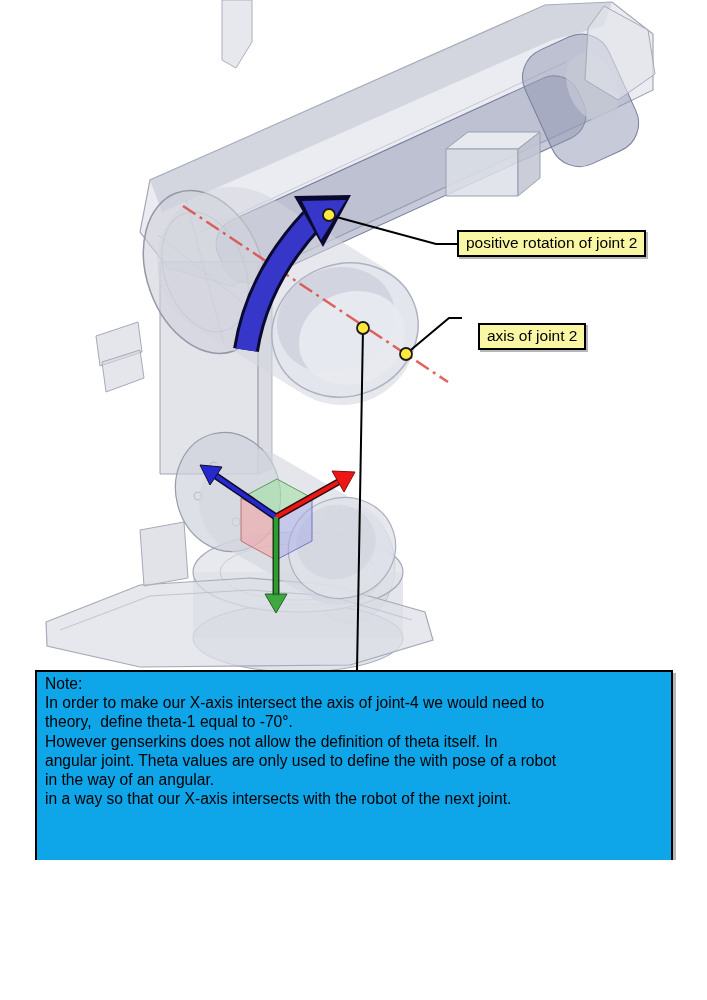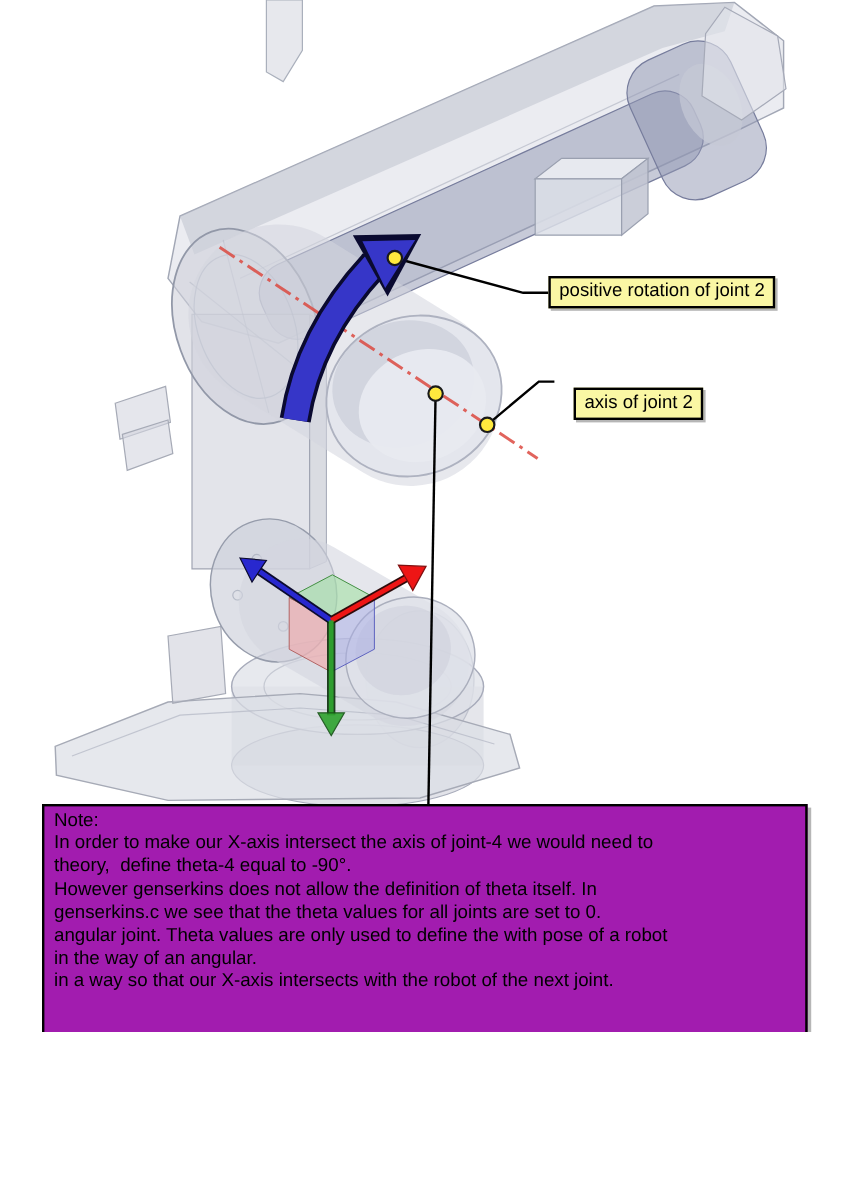--- a/index.html
+++ b/index.html
@@ -16,21 +16,21 @@
     font-size:15.5px;
     line-height:20px;
     white-space:nowrap;
     box-shadow:2px 2px 0 rgba(110,110,110,.5);
   }
   #callout-rotation{left:457px;top:230px;}
   #callout-axis{left:478px;top:306px;margin-top:17px;}
   .note-box{
     position:absolute;left:35px;top:670px;width:638px;height:235px;
     box-sizing:border-box;
-    background:#a21caf;
+    background:#0ea5e9;
     border:2px solid #000;
     padding:2px 6px 2px 8px;
     box-shadow:3px 3px 0 rgba(110,110,110,.5);
   }
   .note-line{
     font-size:15.6px;
     line-height:19.2px;
     white-space:pre;
   }
 </style>
@@ -132,21 +132,20 @@
     </g>
   </svg>
 
   <div class="callout" id="callout-rotation">positive rotation of joint 2</div>
 
   <div class="callout" id="callout-axis">axis of joint 2</div>
 
   <div class="note-box">
     <div class="note-line">Note:</div>
     <div class="note-line">In order to make our X-axis intersect the axis of joint-4 we would need to</div>
-    <div class="note-line">theory,  define theta-4 equal to -90°.</div>
+    <div class="note-line">theory,  define theta-1 equal to -70°.</div>
     <div class="note-line">However genserkins does not allow the definition of theta itself. In</div>
-    <div class="note-line">genserkins.c we see that the theta values for all joints are set to 0.</div>
     <div class="note-line">angular joint. Theta values are only used to define the with pose of a robot</div>
     <div class="note-line">in the way of an angular.</div>
     <div class="note-line">in a way so that our X-axis intersects with the robot of the next joint.</div>
   </div>
 
 </div>
 
 </body></html>

